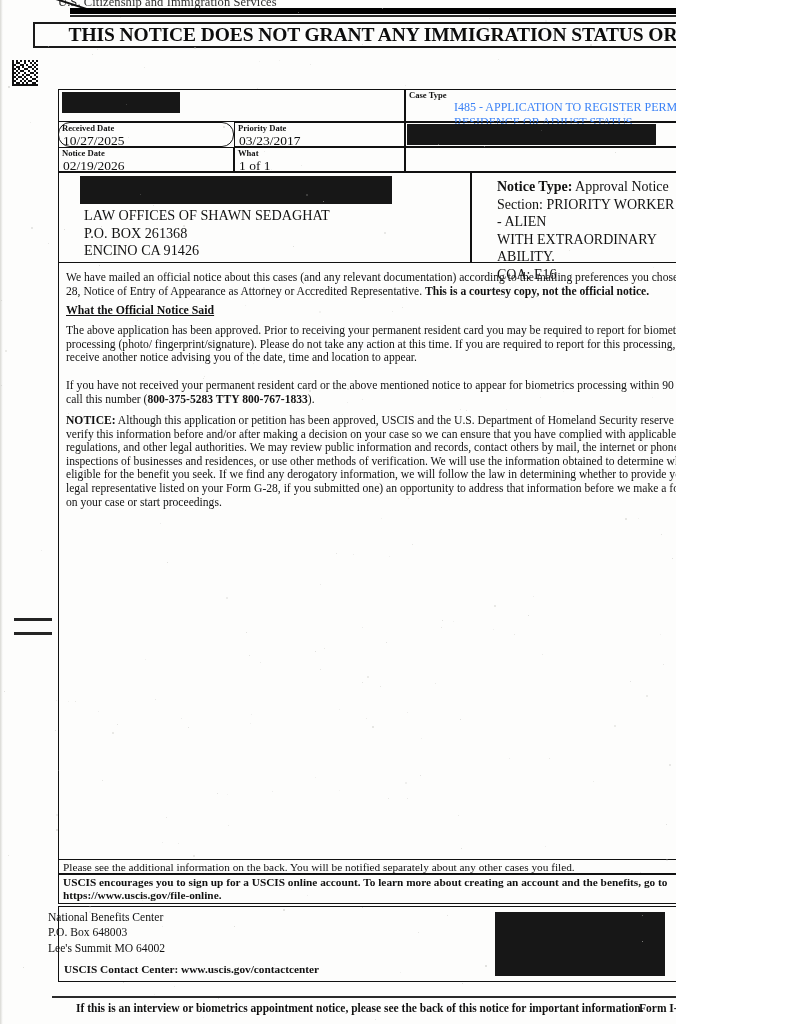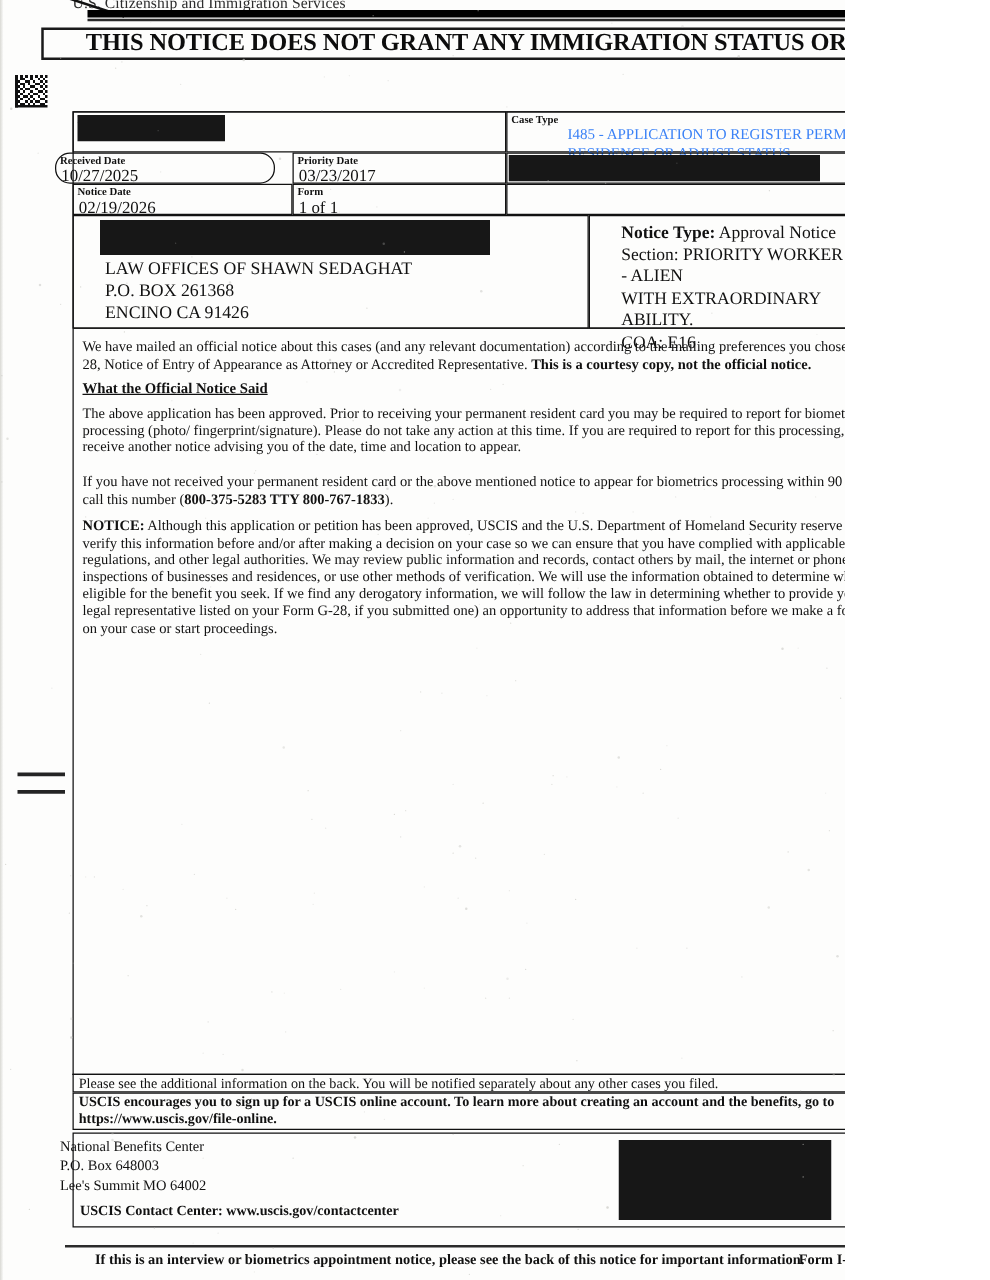--- a/index.html
+++ b/index.html
@@ -347,40 +347,40 @@
   <div class="cellbox" style="left:58px; top:89px; width:347px; height:33px;">
     <div class="cell-label">Receipt Number</div>
   </div>
   <div class="redact" style="left:62px; top:92px; width:118px; height:21px;"></div>
 
   <div class="cellbox" style="left:405px; top:89px; width:343px; height:33px;">
     <div class="cell-label">Case Type</div>
     <div class="casetype-value">I485 - APPLICATION TO REGISTER PERMANENT RESIDENCE OR ADJUST STATUS</div>
   </div>
 
-  <div class="cellbox" style="left:44px; top:122px; width:176px; height:25px;border-radius:12px;">
+  <div class="cellbox" style="left:58px; top:122px; width:176px; height:25px;border-radius:12px;">
     <div class="cell-label">Received Date</div>
     <div class="cell-value">10/27/2025</div>
   </div>
 
   <div class="cellbox" style="left:234px; top:122px; width:171px; height:25px;">
     <div class="cell-label">Priority Date</div>
     <div class="cell-value">03/23/2017</div>
   </div>
 
   <div class="cellbox" style="left:405px; top:122px; width:343px; height:25px;"></div>
   <div class="redact" style="left:407px; top:124px; width:249px; height:21px;"></div>
 
   <div class="cellbox" style="left:58px; top:147px; width:176px; height:25px;">
     <div class="cell-label">Notice Date</div>
     <div class="cell-value">02/19/2026</div>
   </div>
 
   <div class="cellbox" style="left:234px; top:147px; width:171px; height:25px;">
-    <div class="cell-label">Form</div>
+    <div class="cell-label">What</div>
     <div class="cell-value">1 of 1</div>
   </div>
 
   <div class="cellbox" style="left:405px; top:147px; width:343px; height:25px;"></div>
 
   <div class="cellbox" style="left:58px; top:172px; width:413px; height:91px;"></div>
   <div class="redact" style="left:80px; top:176px; width:312px; height:28px;"></div>
   <div class="addr">
     <div>LAW OFFICES OF SHAWN SEDAGHAT</div>
     <div>P.O. BOX 261368</div>

